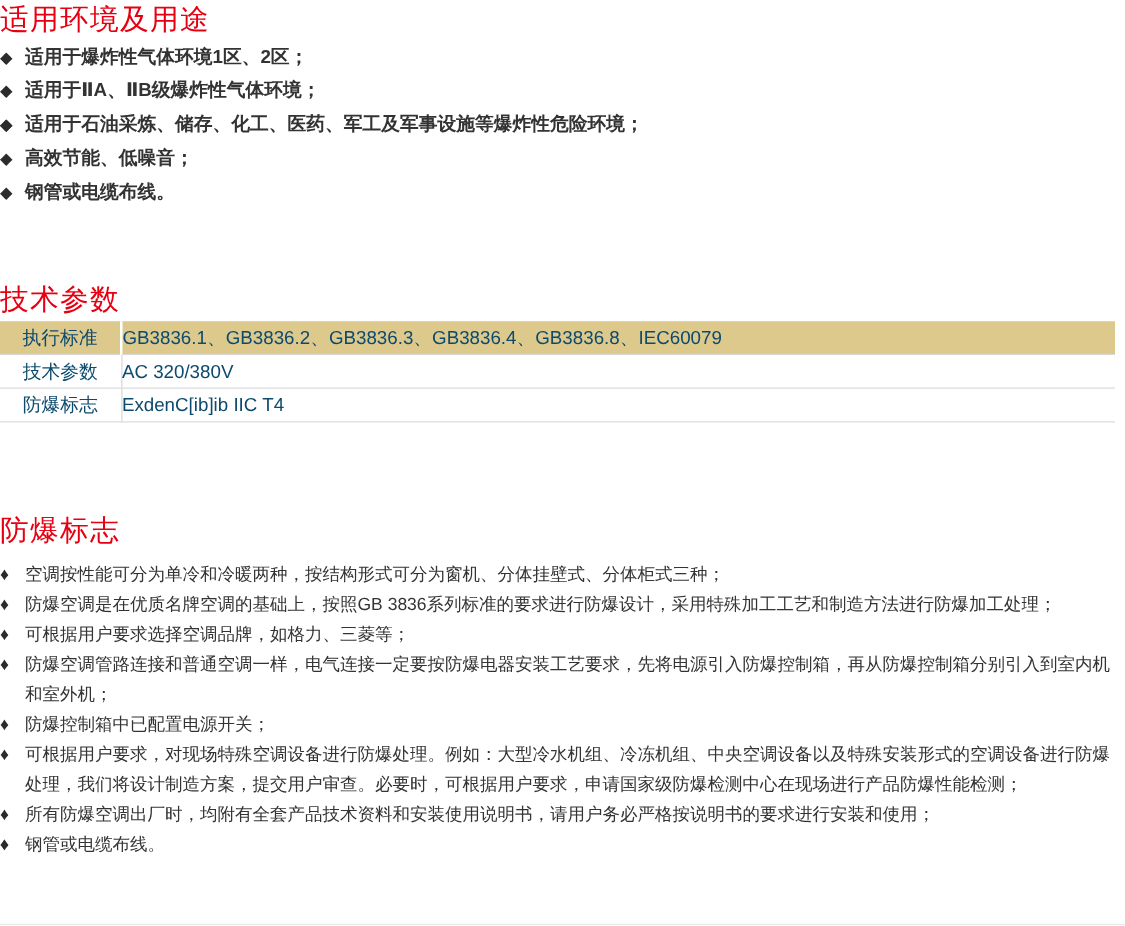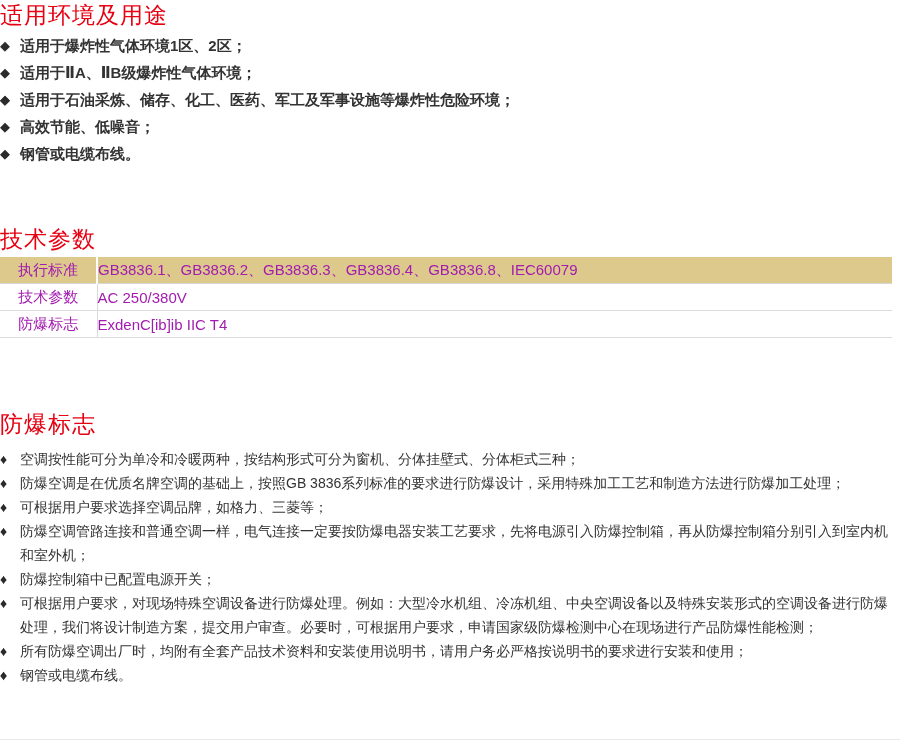--- a/index.html
+++ b/index.html
@@ -25,21 +25,21 @@
   ul.b3 li{
     position:relative;padding-left:20px;line-height:24px;
     font-size:14px;font-weight:normal;color:#333333;
   }
   .dia{position:absolute;left:0;top:0;font-size:13px;color:#2b2b2b;}
   ul.b3 .dia{font-size:14px;}
   table.spec-table{
     border-collapse:collapse;width:100%;margin-top:3px;table-layout:fixed;
   }
   table.spec-table td{
-    height:26px;padding:0;font-size:15px;color:#a21caf;
+    height:26px;padding:0;font-size:15px;color:#0c4a6e;
     border-bottom:1px solid #dcdcdc;vertical-align:middle;
   }
   td.lbl{width:96px;text-align:center;border-right:1px solid #d9d9d9;}
   td.val{padding-left:16px;}
   tr.hl td{background:#ddc98c;border-bottom-color:#d6d6d6;}
   tr.hl td.lbl{border-right:2px solid #ffffff;}
   .bottom-rule{
     position:absolute;left:0;right:0;bottom:1px;height:0;
     border-top:1px solid #e9e9e9;
   }
@@ -81,21 +81,21 @@
   <section>
     <h1 class="sec-title specs">技术参数</h1>
     <table class="spec-table">
       <tbody>
         <tr class="hl">
           <td class="lbl">执行标准</td>
           <td class="val">GB3836.1、GB3836.2、GB3836.3、GB3836.4、GB3836.8、IEC60079</td>
         </tr>
         <tr>
           <td class="lbl">技术参数</td>
-          <td class="val">AC 250/380V</td>
+          <td class="val">AC 320/380V</td>
         </tr>
         <tr>
           <td class="lbl">防爆标志</td>
           <td class="val">ExdenC[ib]ib IIC T4</td>
         </tr>
       </tbody>
     </table>
   </section>
 
   <section>

